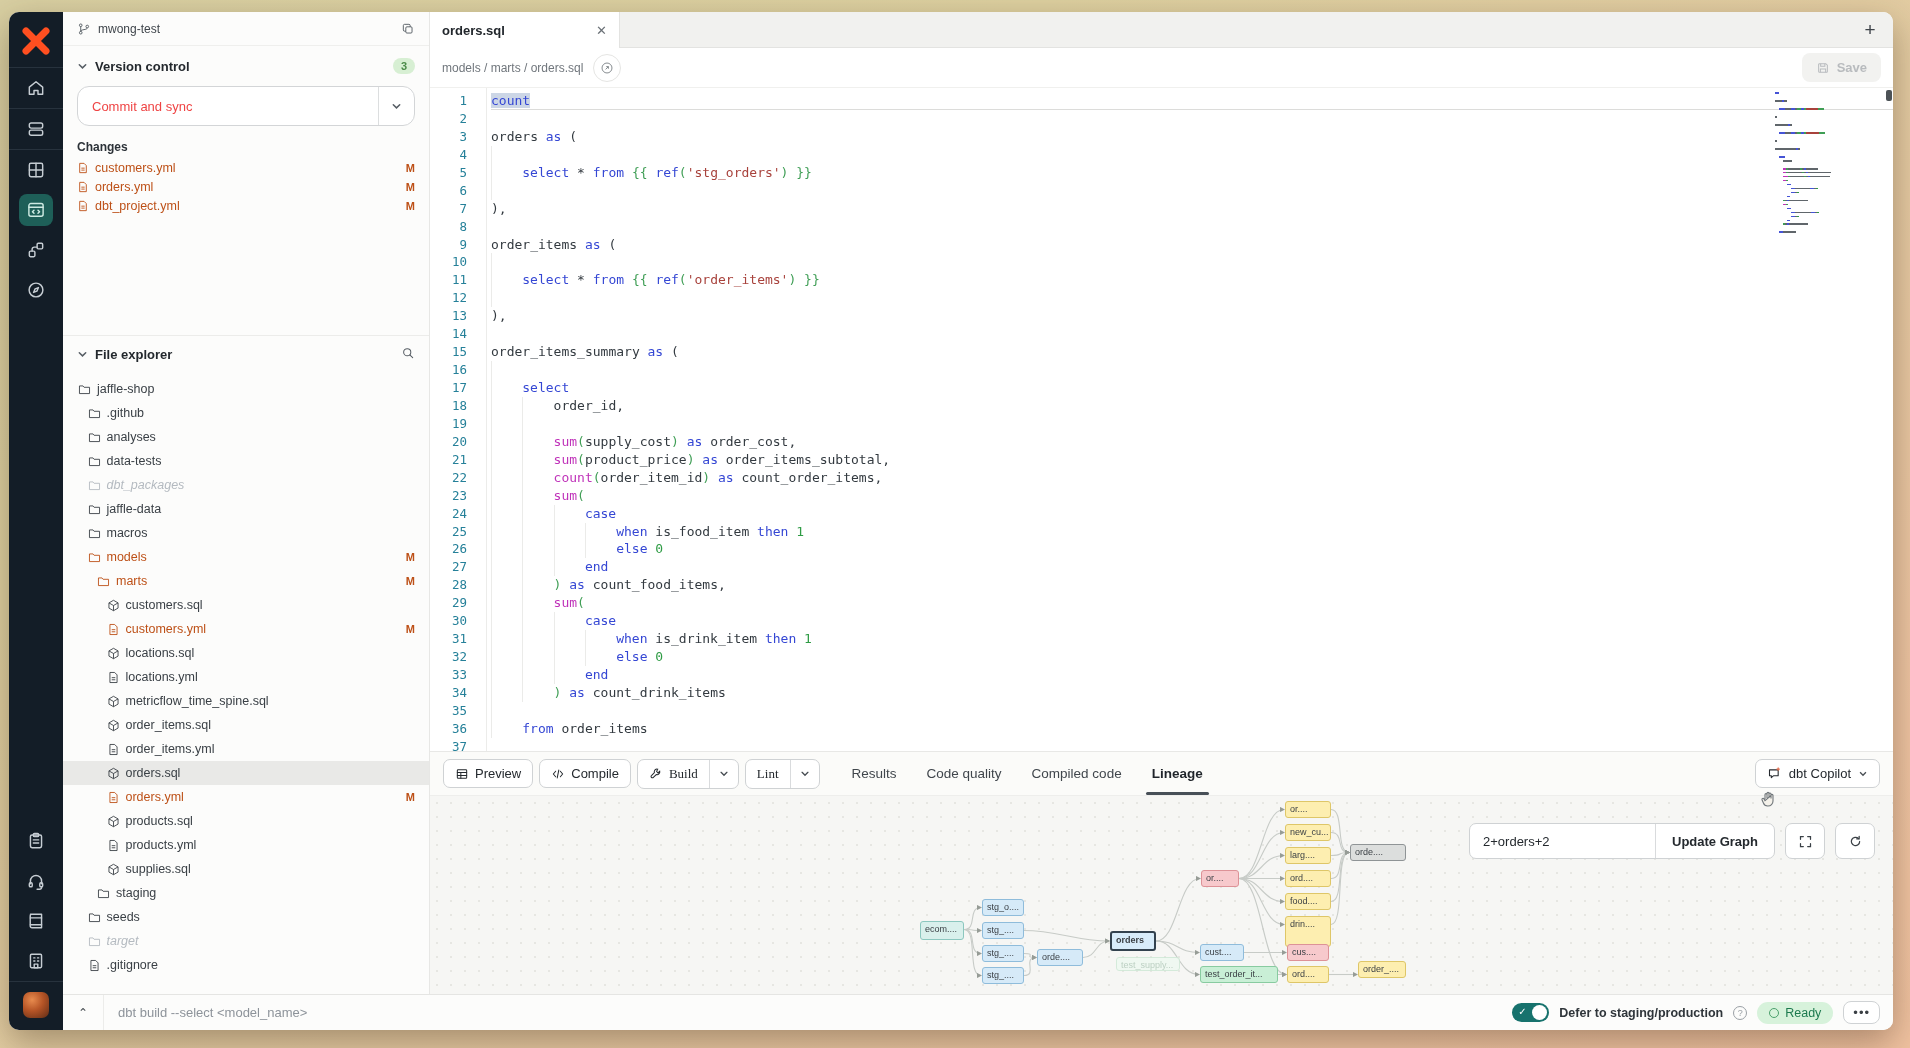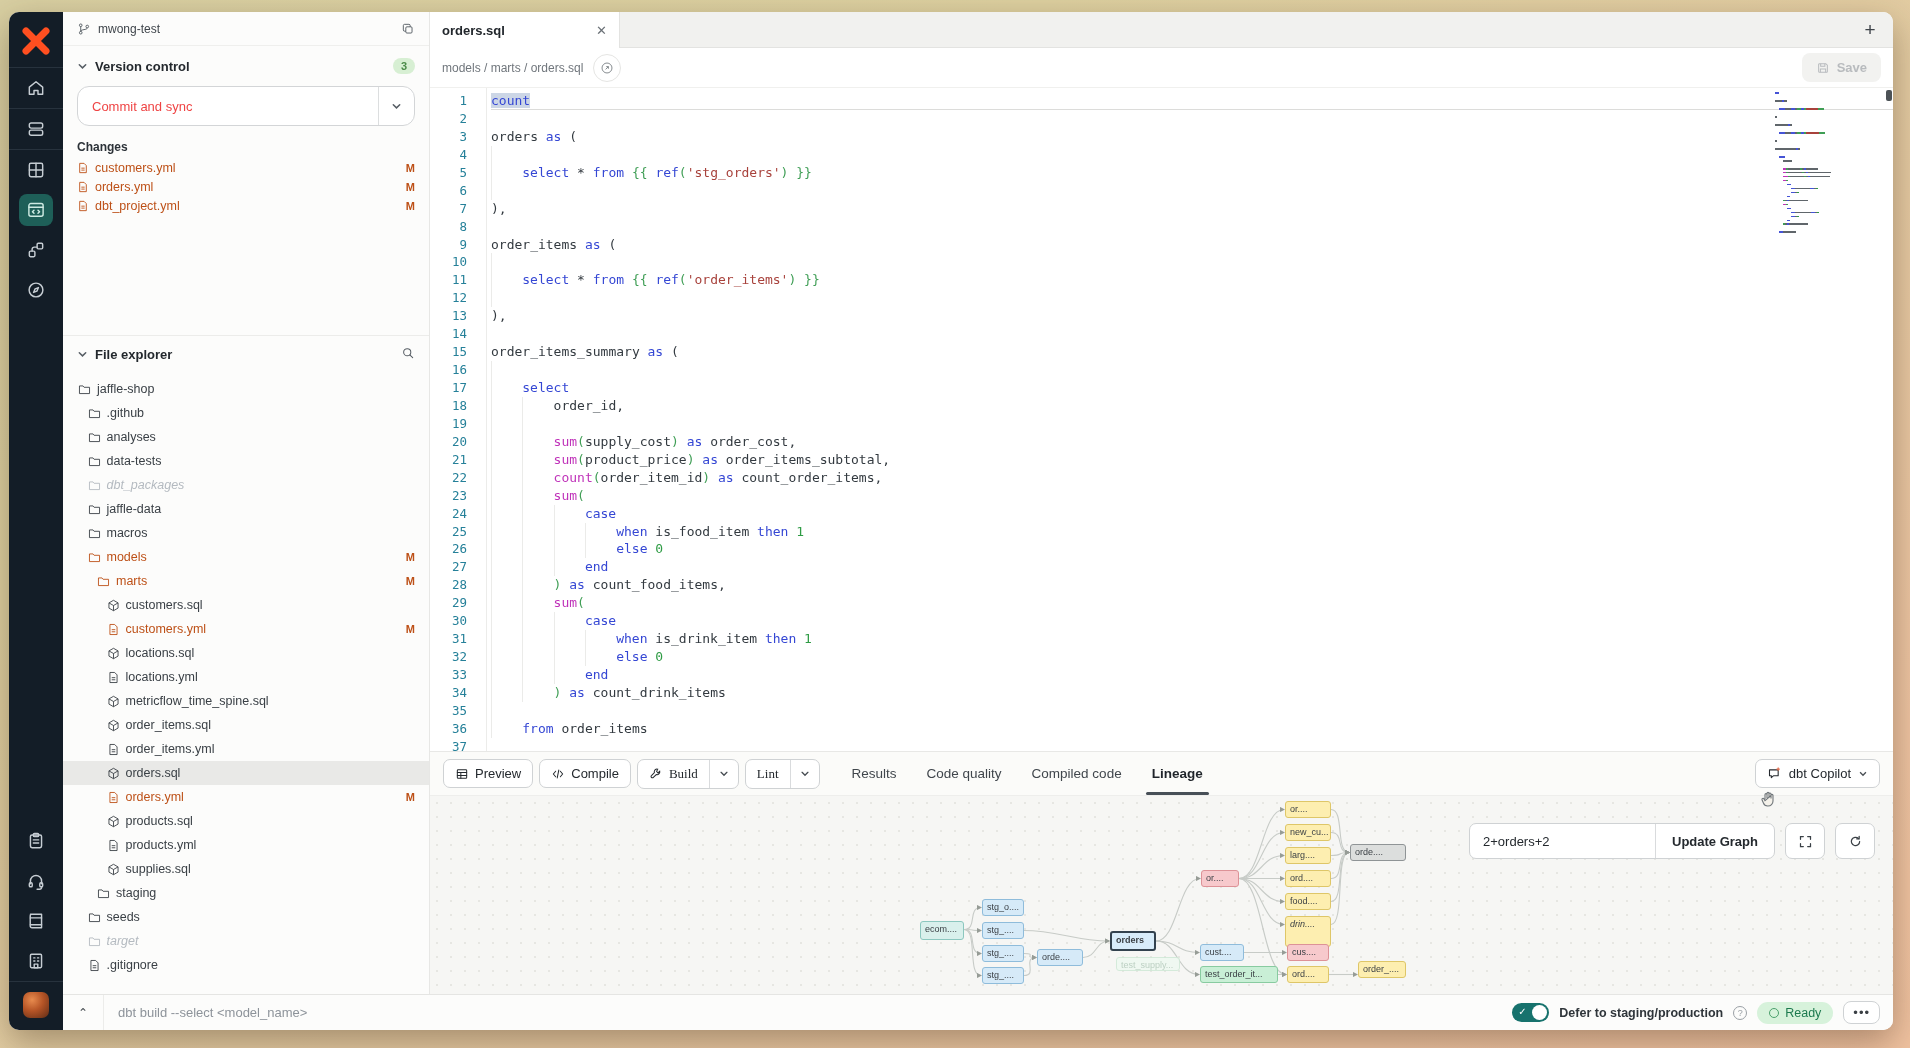--- a/index.html
+++ b/index.html
@@ -736,21 +736,21 @@
                 <div class="node n-sel" style="left: 680px; top: 135px; width: 46px; height: 20px;">orders</div>
                 <div class="node n-ghost" style="left: 686px; top: 161px; width: 64px; height: 14px;">test_supply...</div>
                 <div class="node n-pink" style="left: 771px; top: 74px; width: 38px; height: 17px;">or....</div>
                 <div class="node n-blue" style="left: 770px; top: 148px; width: 44px; height: 17px;">cust....</div>
                 <div class="node n-green" style="left: 770px; top: 170px; width: 78px; height: 17px;">test_order_it...</div>
                 <div class="node n-yellow" style="left: 855px; top: 5px; width: 46px; height: 17px;">or....</div>
                 <div class="node n-yellow" style="left: 855px; top: 28px; width: 46px; height: 17px;">new_cu...</div>
                 <div class="node n-yellow" style="left: 855px; top: 51px; width: 46px; height: 17px;">larg....</div>
                 <div class="node n-yellow" style="left: 855px; top: 74px; width: 46px; height: 17px;">ord....</div>
                 <div class="node n-yellow" style="left: 855px; top: 97px; width: 46px; height: 17px;">food....</div>
-                <div class="node n-yellow" style="left: 855px; top: 120px; width: 46px; height: 31px; font-style: italic;">drin....</div>
+                <div class="node n-yellow" style="left: 855px; top: 120px; width: 46px; height: 31px;">drin....</div>
                 <div class="node n-pink" style="left: 857px; top: 148px; width: 42px; height: 17px;">cus....</div>
                 <div class="node n-yellow" style="left: 857px; top: 170px; width: 42px; height: 17px;">ord....</div>
                 <div class="node n-gray" style="left: 920px; top: 48px; width: 56px; height: 17px;">orde....</div>
                 <div class="node n-yellow" style="left: 928px; top: 165px; width: 48px; height: 17px;">order_....</div>
               </div>
             <div class="hand">
               <svg viewBox="0 0 18 18">
                   <path d="M6 9V4.6a1 1 0 0 1 2 0V8m0-3.6V3.4a1 1 0 0 1 2 0V8m0-4a1 1 0 0 1 2 0v4.6m0-3.2a1 1 0 0 1 2 0V11a5 5 0 0 1-5 5H8.6A4.6 4.6 0 0 1 4.4 13L3 9.8a1.1 1.1 0 0 1 2-.9L6 10.6z"></path>
                 </svg>
             </div>

